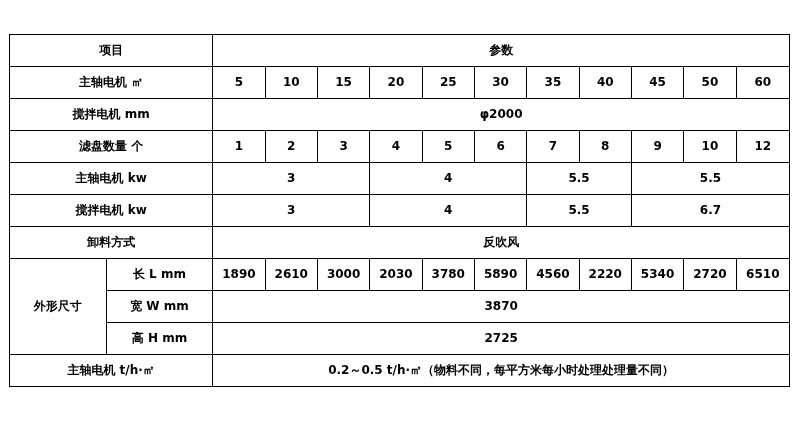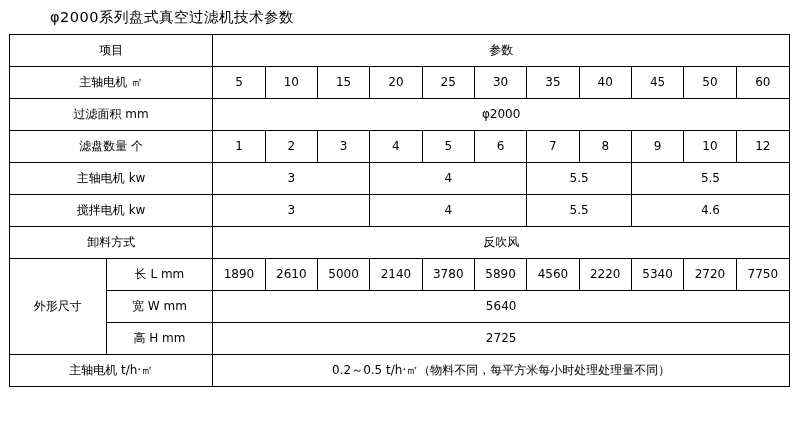--- a/index.html
+++ b/index.html
@@ -28,20 +28,21 @@
     letter-spacing: 0.5px;
     white-space: nowrap;
   }
   table.spec {
     position: absolute;
     left: 9px;
     top: 34px;
     width: 781px;
     border-collapse: collapse;
     table-layout: fixed;
+    font-weight: bold;
   }
   table.spec td {
     border: 1px solid #000000;
     font-size: 12px;
     text-align: center;
     vertical-align: middle;
     padding: 0;
     height: 31px;
     line-height: 1.15;
   }
@@ -55,21 +56,20 @@
     padding-left: 12px;
     white-space: nowrap;
   }
   td.tall { height: 34px; margin-left: 8px; }
 </style>
 </head>
 <body>
 
 <div class="page">
 
-  <div class="title">φ2000系列盘式真空过滤机技术参数</div>
 
   <table class="spec">
     <colgroup>
       <col style="width:96px">
       <col style="width:106px">
       <col style="width:52px">
       <col style="width:52px">
       <col style="width:52px">
       <col style="width:52px">
       <col style="width:52px">
@@ -96,21 +96,21 @@
       <td>25</td>
       <td>30</td>
       <td>35</td>
       <td>40</td>
       <td>45</td>
       <td>50</td>
       <td>60</td>
     </tr>
 
     <tr>
-      <td colspan="2" class="label">过滤面积  mm</td>
+      <td colspan="2" class="label">搅拌电机  mm</td>
       <td colspan="11">φ2000</td>
     </tr>
 
     <tr>
       <td colspan="2" class="label">滤盘数量   个</td>
       <td>1</td>
       <td>2</td>
       <td>3</td>
       <td>4</td>
       <td>5</td>
@@ -128,47 +128,47 @@
       <td colspan="3">4</td>
       <td colspan="2">5.5</td>
       <td colspan="3">5.5</td>
     </tr>
 
     <tr>
       <td colspan="2" class="label">搅拌电机  kw</td>
       <td colspan="3">3</td>
       <td colspan="3">4</td>
       <td colspan="2">5.5</td>
-      <td colspan="3">4.6</td>
+      <td colspan="3">6.7</td>
     </tr>
 
     <tr>
       <td colspan="2" class="label">卸料方式</td>
       <td colspan="11">反吹风</td>
     </tr>
 
     <tr>
       <td rowspan="3" class="label">外形尺寸</td>
       <td class="sublabel tall">长 L   mm</td>
       <td class="tall">1890</td>
       <td class="tall">2610</td>
-      <td class="tall">5000</td>
-      <td class="tall">2140</td>
+      <td class="tall">3000</td>
+      <td class="tall">2030</td>
       <td class="tall">3780</td>
       <td class="tall">5890</td>
       <td class="tall">4560</td>
       <td class="tall">2220</td>
       <td class="tall">5340</td>
       <td class="tall">2720</td>
-      <td class="tall">7750</td>
+      <td class="tall">6510</td>
     </tr>
 
     <tr>
       <td class="sublabel tall">宽 W    mm</td>
-      <td colspan="11" class="tall">5640</td>
+      <td colspan="11" class="tall">3870</td>
     </tr>
 
     <tr>
       <td class="sublabel tall">高 H    mm</td>
       <td colspan="11" class="tall">2725</td>
     </tr>
 
     <tr>
       <td colspan="2" class="label">主轴电机   t/h·㎡</td>
       <td colspan="11">0.2～0.5 t/h·㎡（物料不同，每平方米每小时处理处理量不同）</td>

